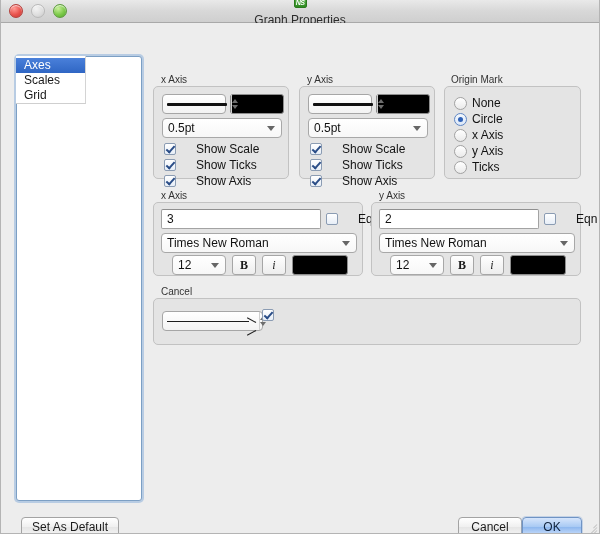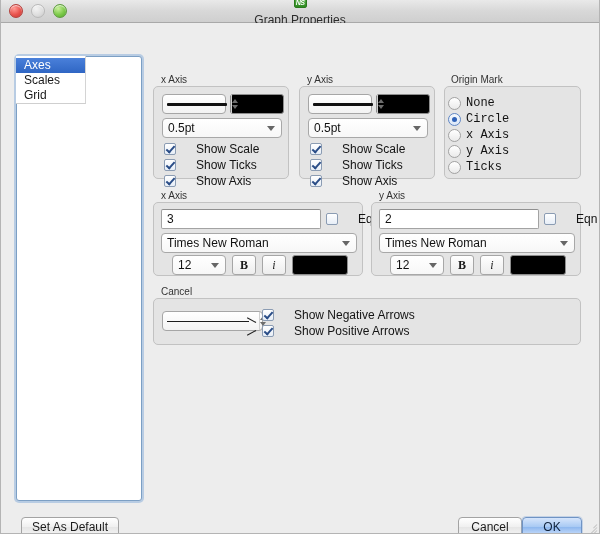--- a/index.html
+++ b/index.html
@@ -504,21 +504,21 @@
         </div>
         <div class="check-row">
           <div class="checkbox checked"></div>
           <div class="check-label">Show Axis</div>
         </div>
       </div>
     </div>
 
     <div class="group-label" id="lbl-origin">Origin Mark</div>
     <div class="group" id="grp-origin">
-      <div style="position:absolute; left:3px; top:8px;font-family:Liberation Mono, monospace;">
+      <div style="position:absolute; left:9px; top:8px;">
         <div class="radio-row">
           <div class="radio"></div>
           <div class="radio-label">None</div>
         </div>
         <div class="radio-row">
           <div class="radio selected"></div>
           <div class="radio-label">Circle</div>
         </div>
         <div class="radio-row">
           <div class="radio"></div>
@@ -589,25 +589,20 @@
           </div>
         </div>
         <div class="stepper-arrows">
           <div class="tri-up"></div>
           <div class="tri-down"></div>
         </div>
       </div>
       <div style="position:absolute; left:108px; top:8px;">
         <div class="check-row">
           <div class="checkbox checked"></div>
-          <div class="check-label">Show Negative Arrows</div>
-        </div>
-        <div class="check-row">
-          <div class="checkbox checked"></div>
-          <div class="check-label">Show Positive Arrows</div>
         </div>
       </div>
     </div>
 
     <div class="btn" id="btn-setdefault">Set As Default</div>
     <div class="btn" id="btn-cancel">Cancel</div>
     <div class="btn default" id="btn-ok">OK</div>
 
     <div class="grip">
       <i></i>

